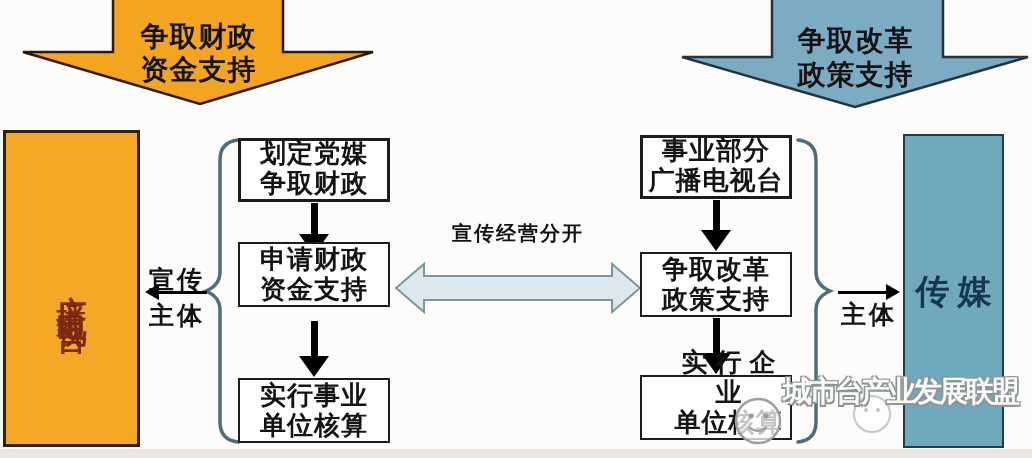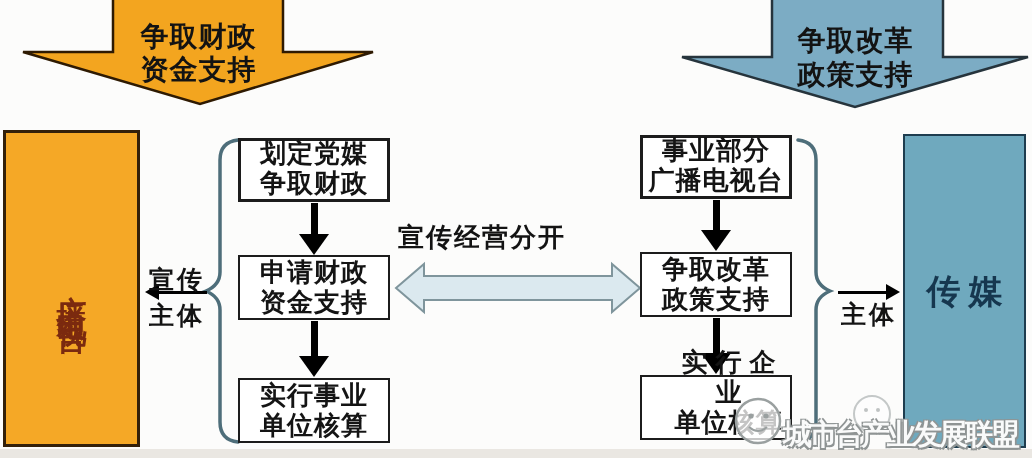--- a/index.html
+++ b/index.html
@@ -18,50 +18,50 @@
   #banner-text-left{left:96px; top:20px; width:205px;}
   #banner-text-right{left:753px; top:24px; width:205px; line-height:34px;}
 
   
   .entity{position:absolute; z-index:2; box-sizing:border-box; display:flex; align-items:center; justify-content:center;}
   #station-box{left:3px; top:130px; width:137px; height:317px; border:3px solid #33200a;}
   #station-box .vtext{
     writing-mode:vertical-rl; text-orientation:upright;
     font-size:30px; letter-spacing:7px; line-height:1;
   }
-  #group-box{left:903px; top:134px; width:123px; height:314px; border:2px solid #1E3D4F; flex-direction:column;font-family:Liberation Serif, serif;}
+  #group-box{left:903px; top:134px; width:101px; height:314px; border:2px solid #1E3D4F; flex-direction:column;font-family:Liberation Serif, serif;}
   #group-box .gline{font-size:34px; line-height:37px; letter-spacing:8px; margin-right:-8px;}
 
   
   .fbox{
     position:absolute; z-index:2; box-sizing:border-box; width:152px; height:64px;
     background:#ffffff; border:2px solid #1c1c1c;
     display:flex; flex-direction:column; justify-content:flex-end; align-items:center;
     font-size:26px; line-height:30px; color:#141414; letter-spacing:1px; text-align:center;
   }
   .fbox.heavy{border-width:3px;}
   #fbox-l1{left:238px; top:138px;}
-  #fbox-l2{left:238px; top:255px; height:65px;}
+  #fbox-l2{left:238px; top:242px; height:65px;}
   #fbox-l3{left:238px; top:378px; height:65px;}
   #fbox-r1{left:640px; top:135px;}
   #fbox-r2{left:640px; top:252px; height:65px;}
   #fbox-r3{left:640px; top:375px; height:65px;padding-left:25px;}
   .wide{letter-spacing:8px; margin-right:-8px;}
 
   
   .varrow{position:absolute; z-index:2; width:30px; display:flex; flex-direction:column; align-items:center;}
   .varrow .shaft{width:7px; background:#000;}
   .varrow .head{width:0; height:0; border-left:15px solid transparent; border-right:15px solid transparent; border-top:21px solid #000;}
   #varrow-l1{left:299px; top:203px;} #varrow-l1 .shaft{height:31px;}
   #varrow-l2{left:299px; top:321px;} #varrow-l2 .shaft{height:35px;}
   #varrow-r1{left:701px; top:200px;} #varrow-r1 .shaft{height:30px;}
   #varrow-r2{left:701px; top:318px;} #varrow-r2 .shaft{height:35px;}
 
   
-  .sep{width:240px; font-size:26px; letter-spacing:2px;}
+  .sep{width:240px; text-align:center; font-size:20px; letter-spacing:2px;}
   #sep-top{left:398px; top:220px;}
   #sep-bottom{left:398px; top:321px;}
 
   
   .role{width:62px; text-align:center; font-size:25px; letter-spacing:3px;}
   #role-left-top{left:146px; top:263px;}
   #role-left-bottom{left:146px; top:299px;}
   #role-right-top{left:838px; top:251px;}
   #role-right-bottom{left:838px; top:298px;}
   .harrow{position:absolute; z-index:2; height:16px; width:62px;}
@@ -70,21 +70,21 @@
   #harrow-left{left:145px; top:284px;}
   #harrow-left .shaft{left:12px; right:0;}
   #harrow-left .tri{left:0; border-right:14px solid #000;}
   #harrow-right{left:838px; top:284px;}
   #harrow-right .shaft{left:0; right:12px;}
   #harrow-right .tri{right:0; border-left:14px solid #000;}
 
   
   #wmark-svg{z-index:6;}
   #wmark-text{
-    position:absolute; z-index:6; left:783px; top:415px;
+    position:absolute; z-index:6; left:783px; top:372px;
     font-size:29px; letter-spacing:-3px; white-space:nowrap;
     color:rgba(255,255,255,0.95);
     text-shadow:-1.5px -1.5px 0 #8f9494, 1.5px -1.5px 0 #8f9494,
                 -1.5px 1.5px 0 #8f9494, 1.5px 1.5px 0 #8f9494;
     text-align:center;
   }
   #bottom-band{position:absolute; z-index:0; left:0; top:449px; width:1032px; height:9px; background:#EAE7E2;}
 </style>
 </head>
 <body>

